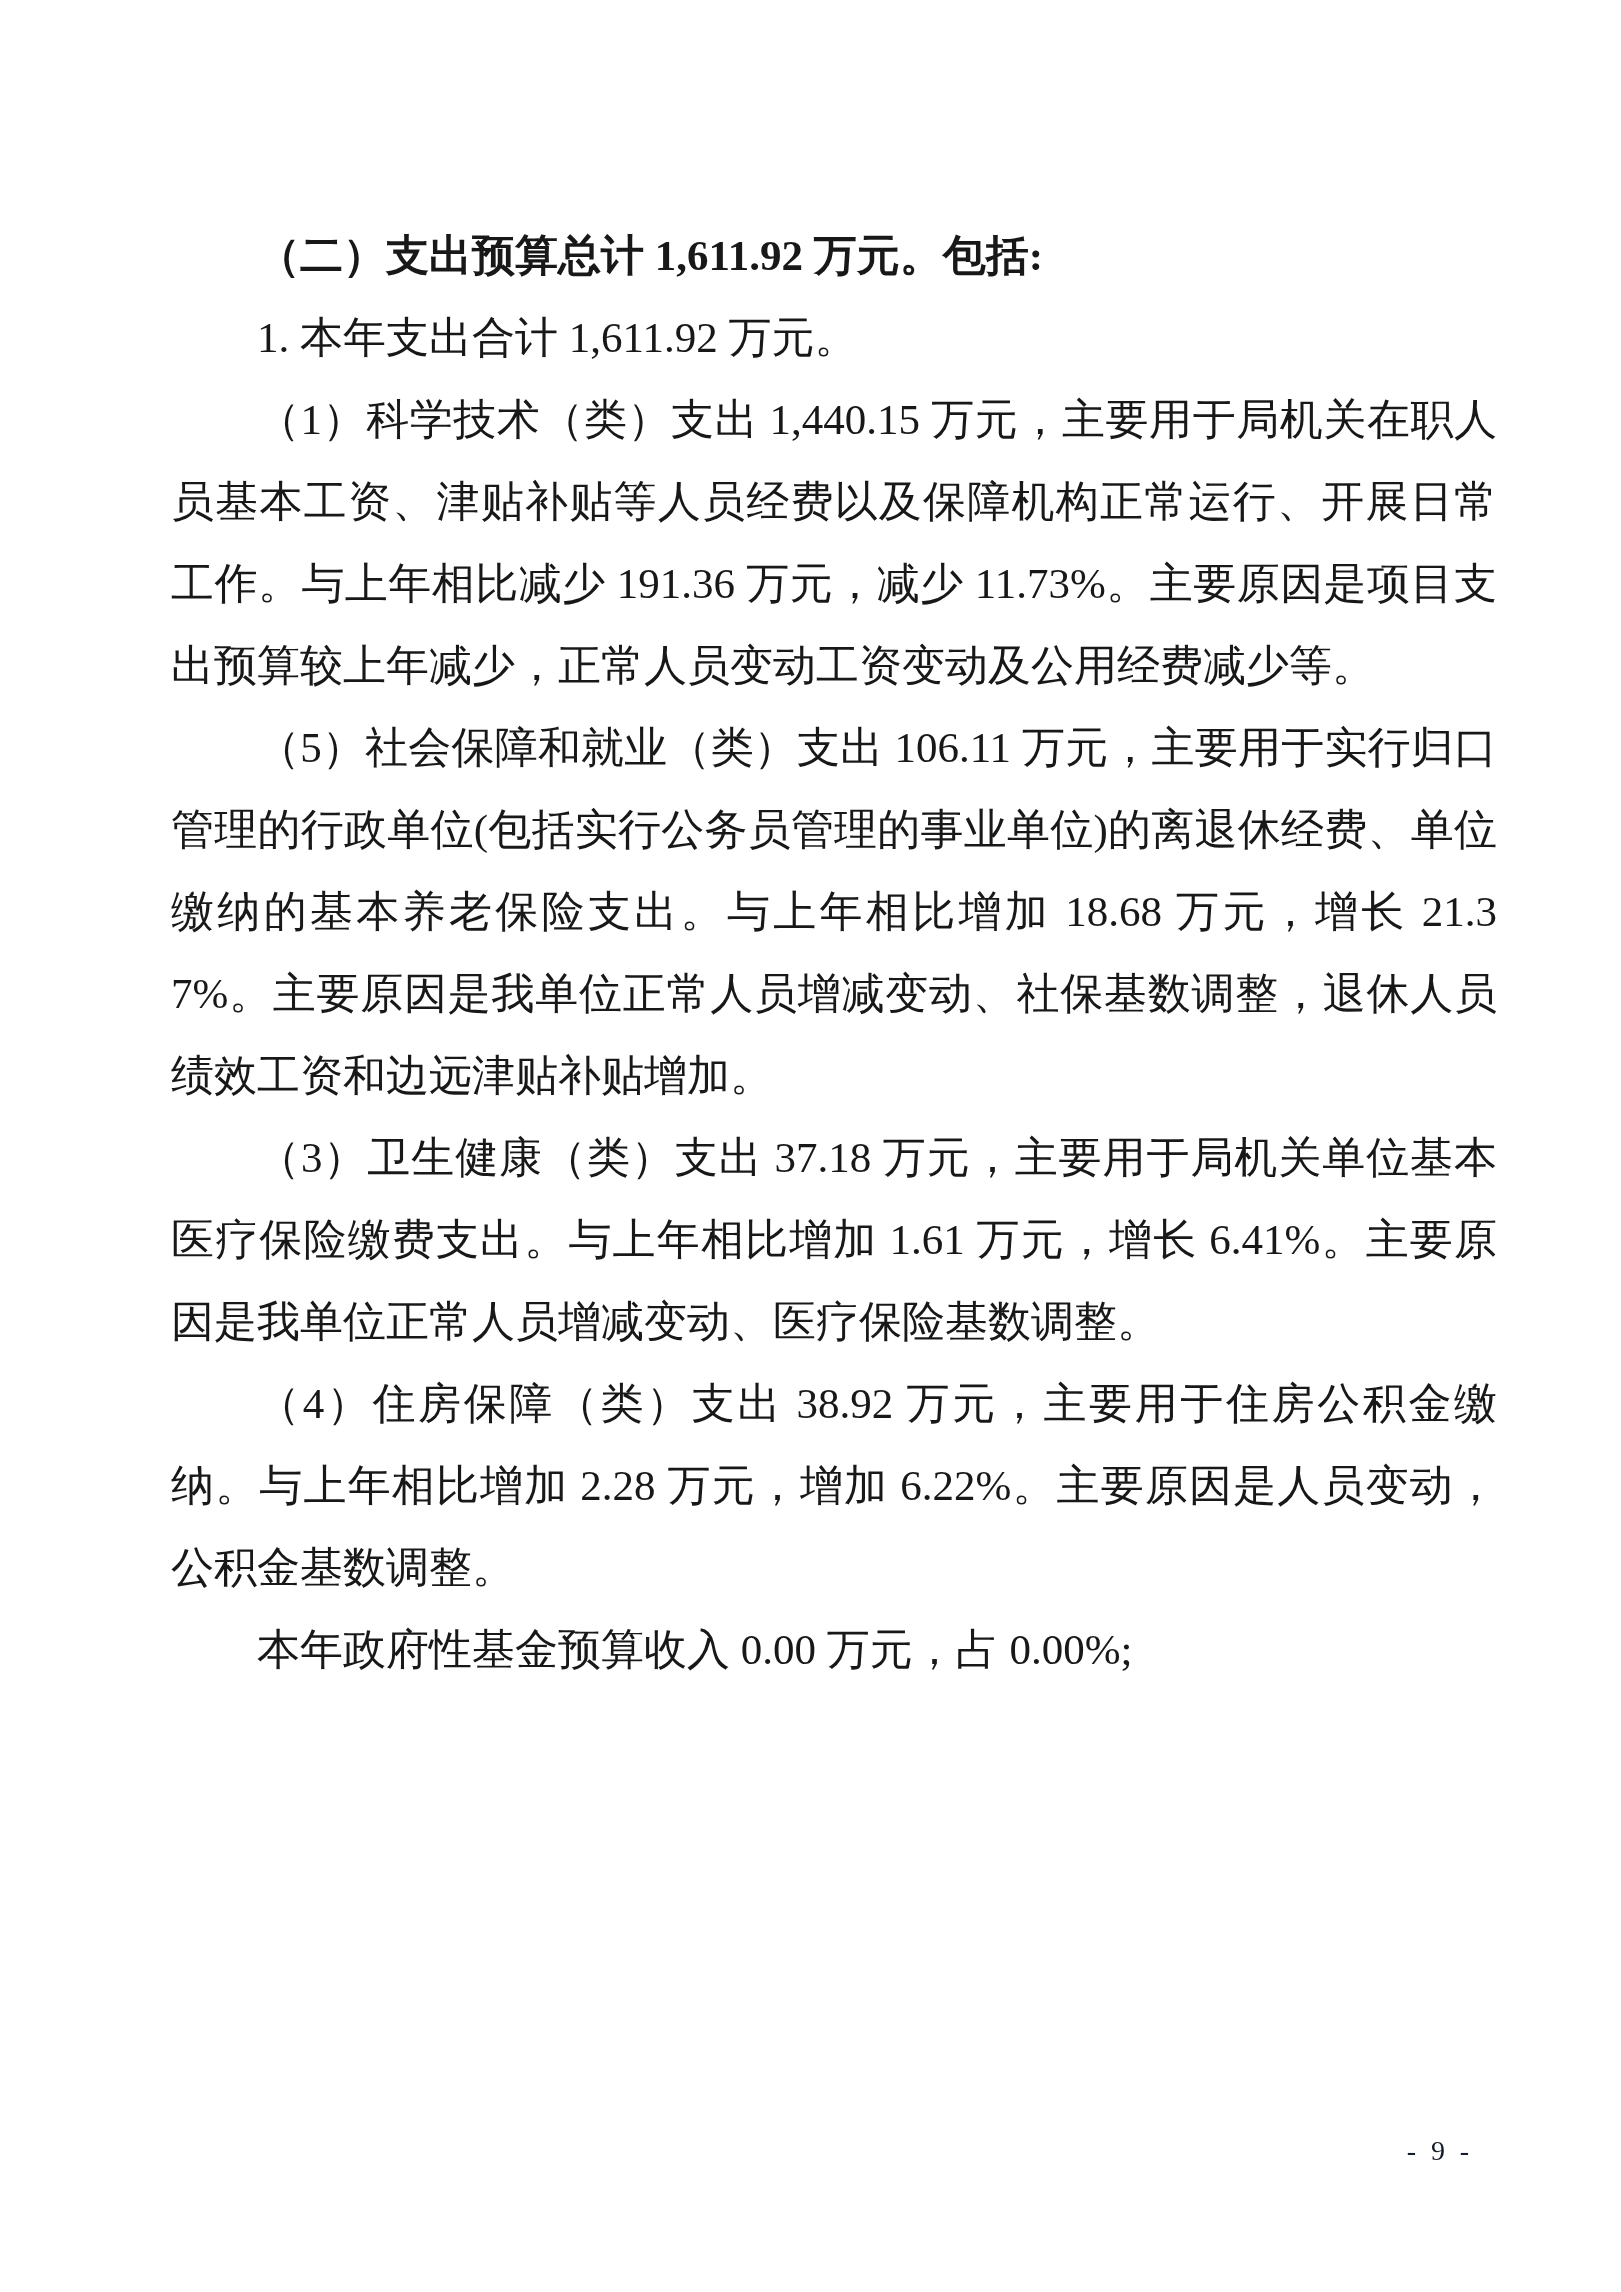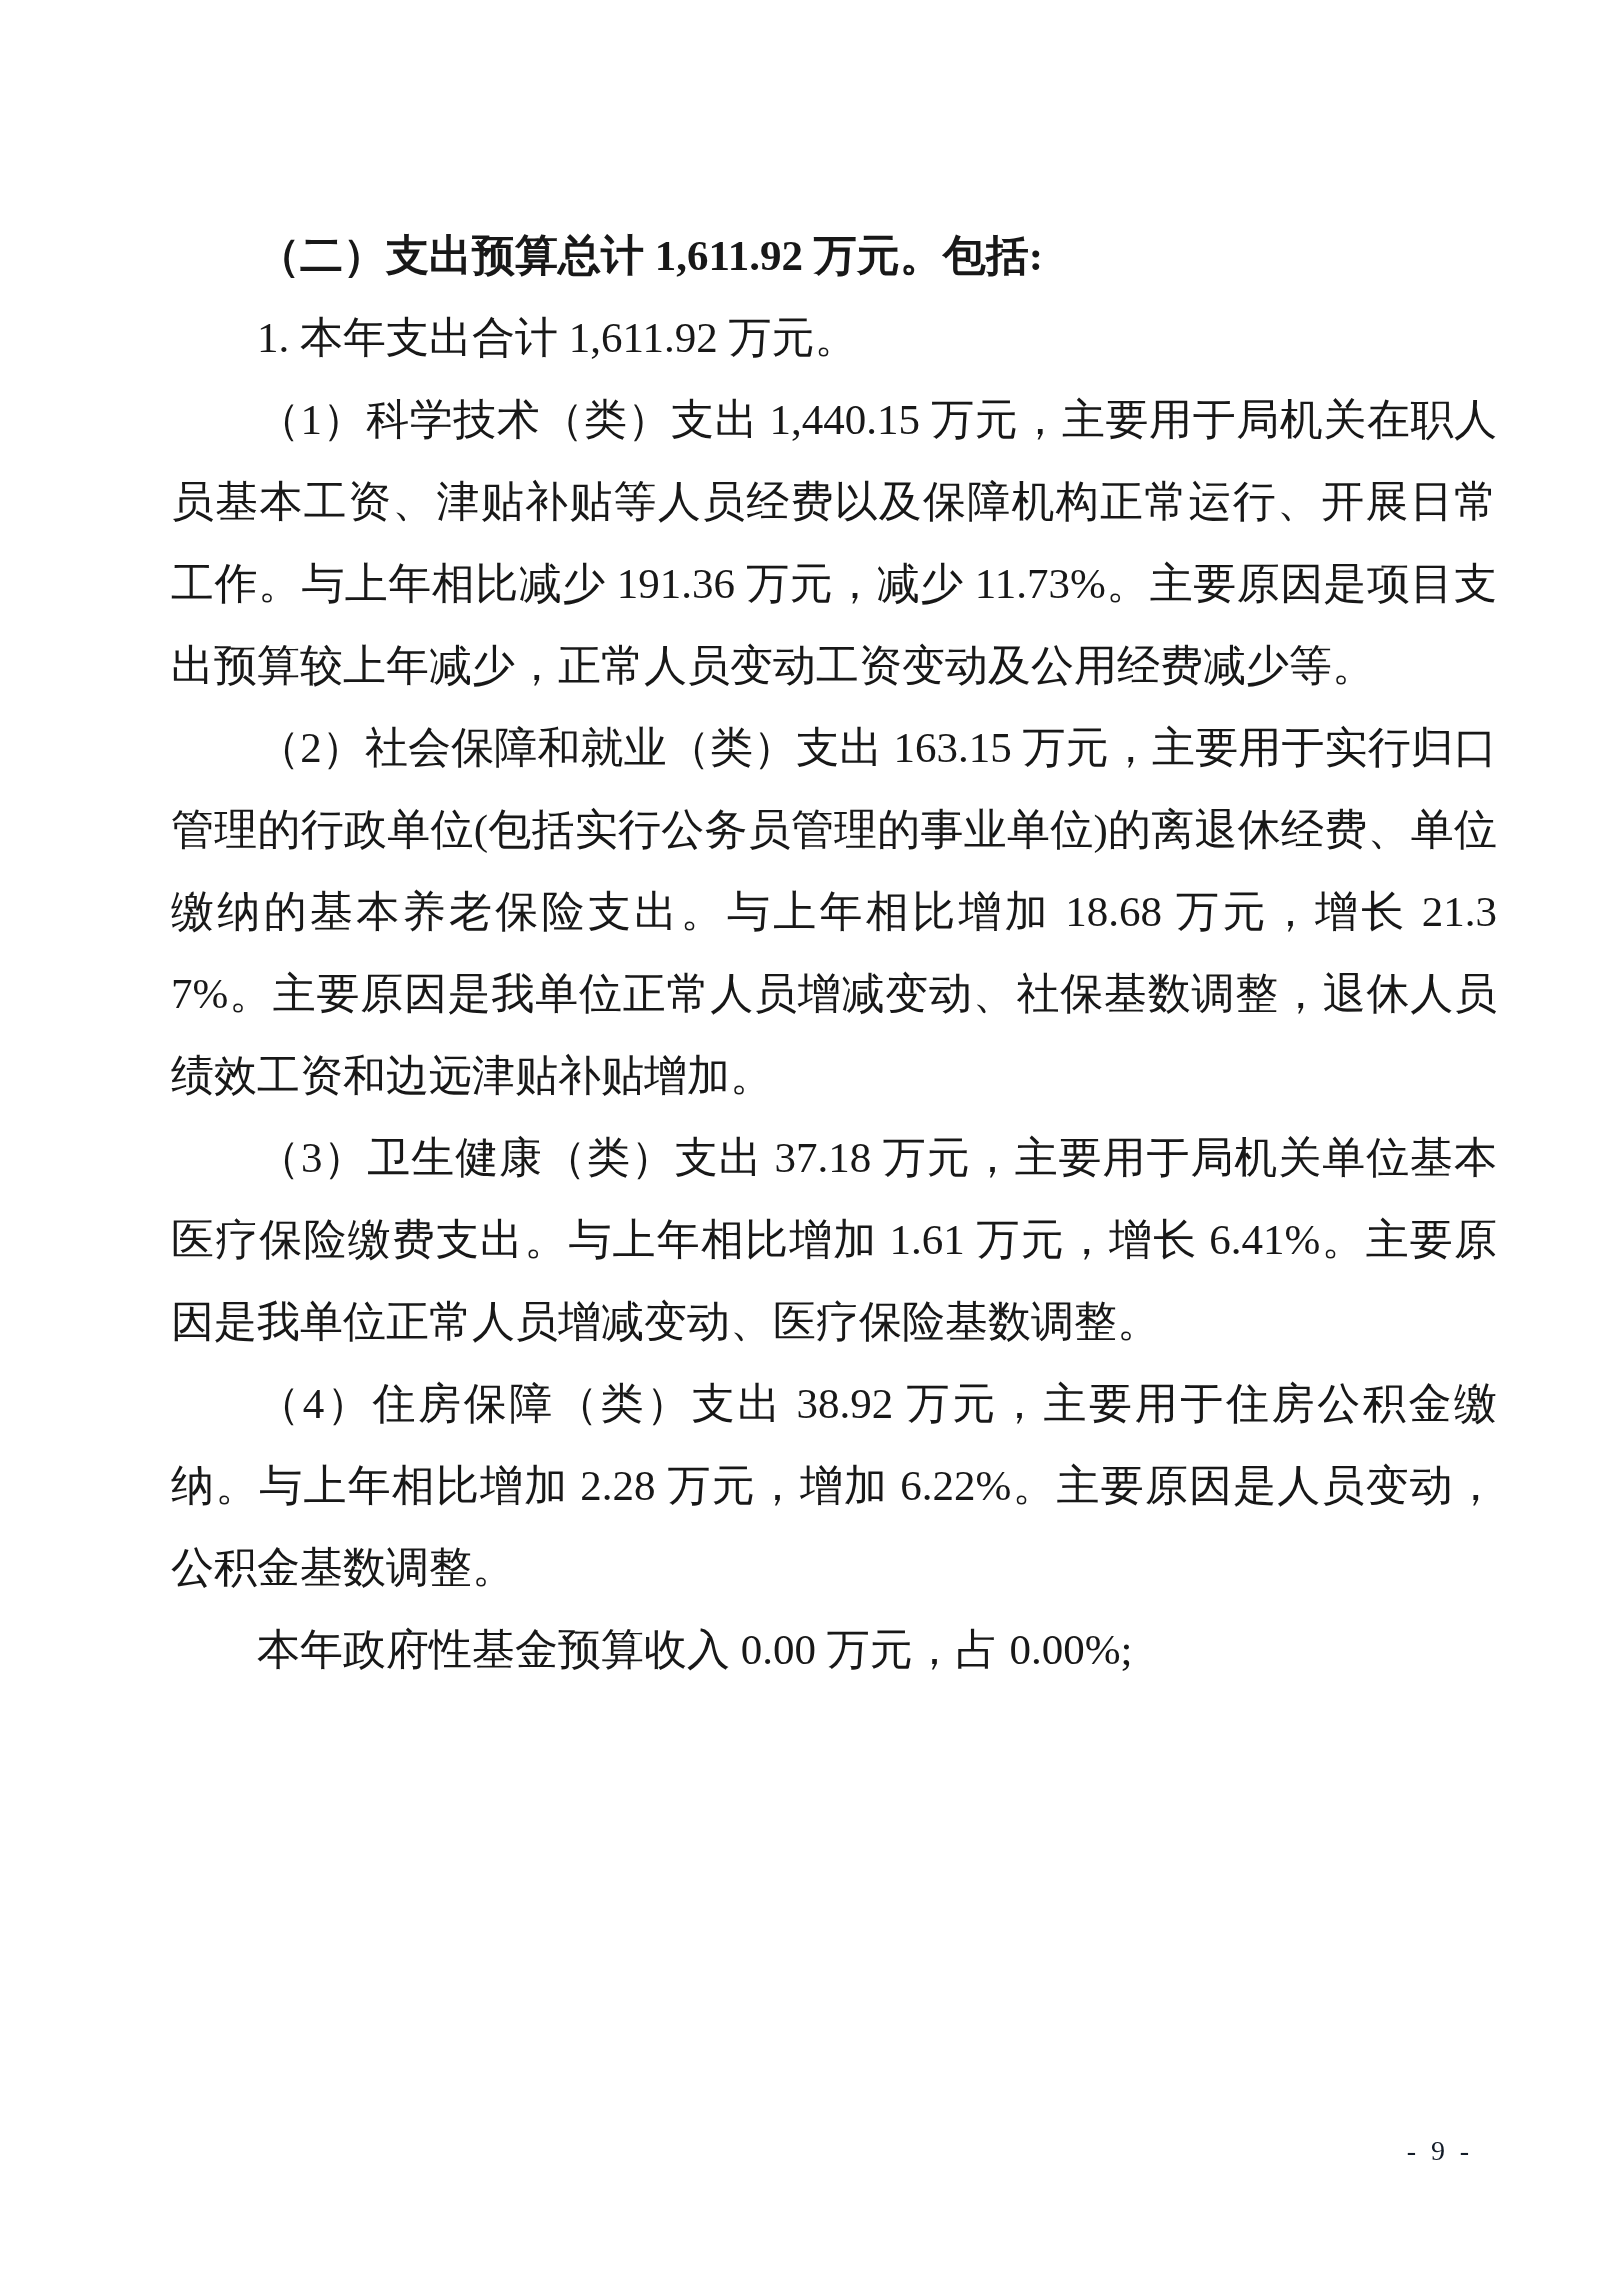--- a/index.html
+++ b/index.html
@@ -48,20 +48,20 @@
   }
 </style>
 </head>
 <body>
 
 <div class="page">
   <div class="doc">
     <p class="heading">（二）支出预算总计 1,611.92 万元。包括:</p>
     <p class="body">1. 本年支出合计 1,611.92 万元。</p>
     <p class="body">（1）科学技术（类）支出 1,440.15 万元，主要用于局机关在职人员基本工资、津贴补贴等人员经费以及保障机构正常运行、开展日常工作。与上年相比减少 191.36 万元，减少 11.73%。主要原因是项目支出预算较上年减少，正常人员变动工资变动及公用经费减少等。</p>
-    <p class="body">（2）社会保障和就业（类）支出 163.15 万元，主要用于实行归口管理的行政单位(包括实行公务员管理的事业单位)的离退休经费、单位缴纳的基本养老保险支出。与上年相比增加 18.68 万元，增长 21.37%。主要原因是我单位正常人员增减变动、社保基数调整，退休人员绩效工资和边远津贴补贴增加。</p>
+    <p class="body">（5）社会保障和就业（类）支出 106.11 万元，主要用于实行归口管理的行政单位(包括实行公务员管理的事业单位)的离退休经费、单位缴纳的基本养老保险支出。与上年相比增加 18.68 万元，增长 21.37%。主要原因是我单位正常人员增减变动、社保基数调整，退休人员绩效工资和边远津贴补贴增加。</p>
     <p class="body">（3）卫生健康（类）支出 37.18 万元，主要用于局机关单位基本医疗保险缴费支出。与上年相比增加 1.61 万元，增长 6.41%。主要原因是我单位正常人员增减变动、医疗保险基数调整。</p>
     <p class="body">（4）住房保障（类）支出 38.92 万元，主要用于住房公积金缴纳。与上年相比增加 2.28 万元，增加 6.22%。主要原因是人员变动，公积金基数调整。</p>
     <p class="body">本年政府性基金预算收入 0.00 万元，占 0.00%;</p>
   </div>
   <div class="pageno">- 9 -</div>
 </div>
 
 
 </body></html>

